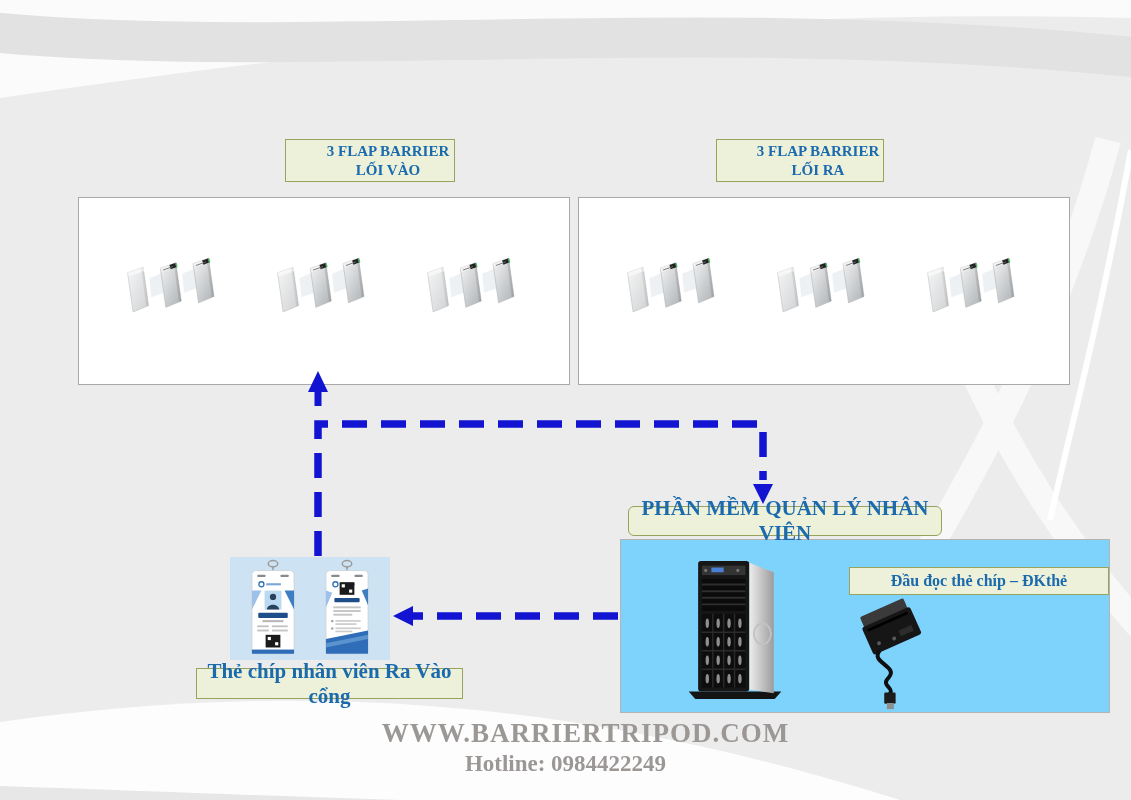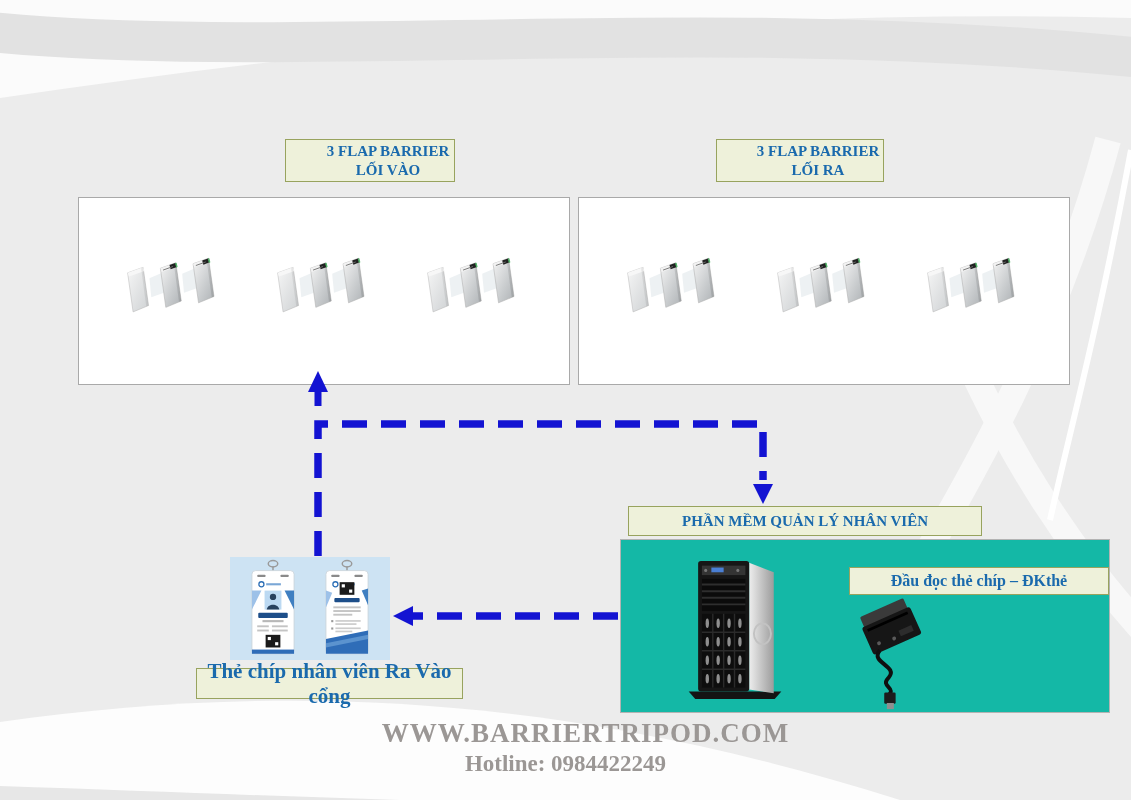--- a/index.html
+++ b/index.html
@@ -11,22 +11,22 @@
   .tag{position:absolute;z-index:3;background:#eef1da;border:1px solid #98a35e;color:#1a6aad;
        font-weight:bold;text-align:center;display:flex;flex-direction:column;justify-content:center;
        box-sizing:border-box;}
   .tag .l1,.tag .l2{line-height:19px;font-size:15px;margin-left:36px;}
   #tag-entrance{left:285px;top:139px;width:170px;height:43px;}
   #tag-exit{left:716px;top:139px;width:168px;height:43px;}
   .bigbox{position:absolute;z-index:2;background:#ffffff;border:1px solid #a9a9a9;box-sizing:border-box;
           display:flex;align-items:center;justify-content:space-around;padding:0 20px;}
   #box-entrance{left:78px;top:197px;width:492px;height:188px;}
   #box-exit{left:578px;top:197px;width:492px;height:188px;}
-  #tag-software{left:628px;top:506px;width:354px;height:30px;font-size:15px;}
-  #server-box{position:absolute;z-index:2;left:620px;top:539px;width:490px;height:174px;background:#14b8a6;
+  #tag-software{left:628px;top:506px;width:314px;height:30px;font-size:21px;border-radius:6px;}
+  #server-box{position:absolute;z-index:2;left:620px;top:539px;width:490px;height:174px;background:#7dd3fc;
               border:1px solid #b3b3b3;box-sizing:border-box;}
   #server-img{position:absolute;left:62px;top:13px;}
   #tag-reader{left:228px;top:27px;width:260px;height:28px;font-size:16px;}
   #reader-img{position:absolute;left:230px;top:56px;}
   #cards-panel{position:absolute;z-index:2;left:230px;top:557px;width:160px;height:103px;background:#cde3f3;
                display:flex;justify-content:space-evenly;align-items:flex-start;padding-top:2px;box-sizing:border-box;}
   #tag-cards{left:196px;top:668px;width:267px;height:31px;font-size:21px;}
   #footer{left:0;right:0;top:717px;text-align:center;color:#9b9795;font-weight:bold;}
   #footer .site{font-size:27px;line-height:32px;letter-spacing:1px;padding-left:40px;}
   #footer .hot{font-size:23px;line-height:30px;}

